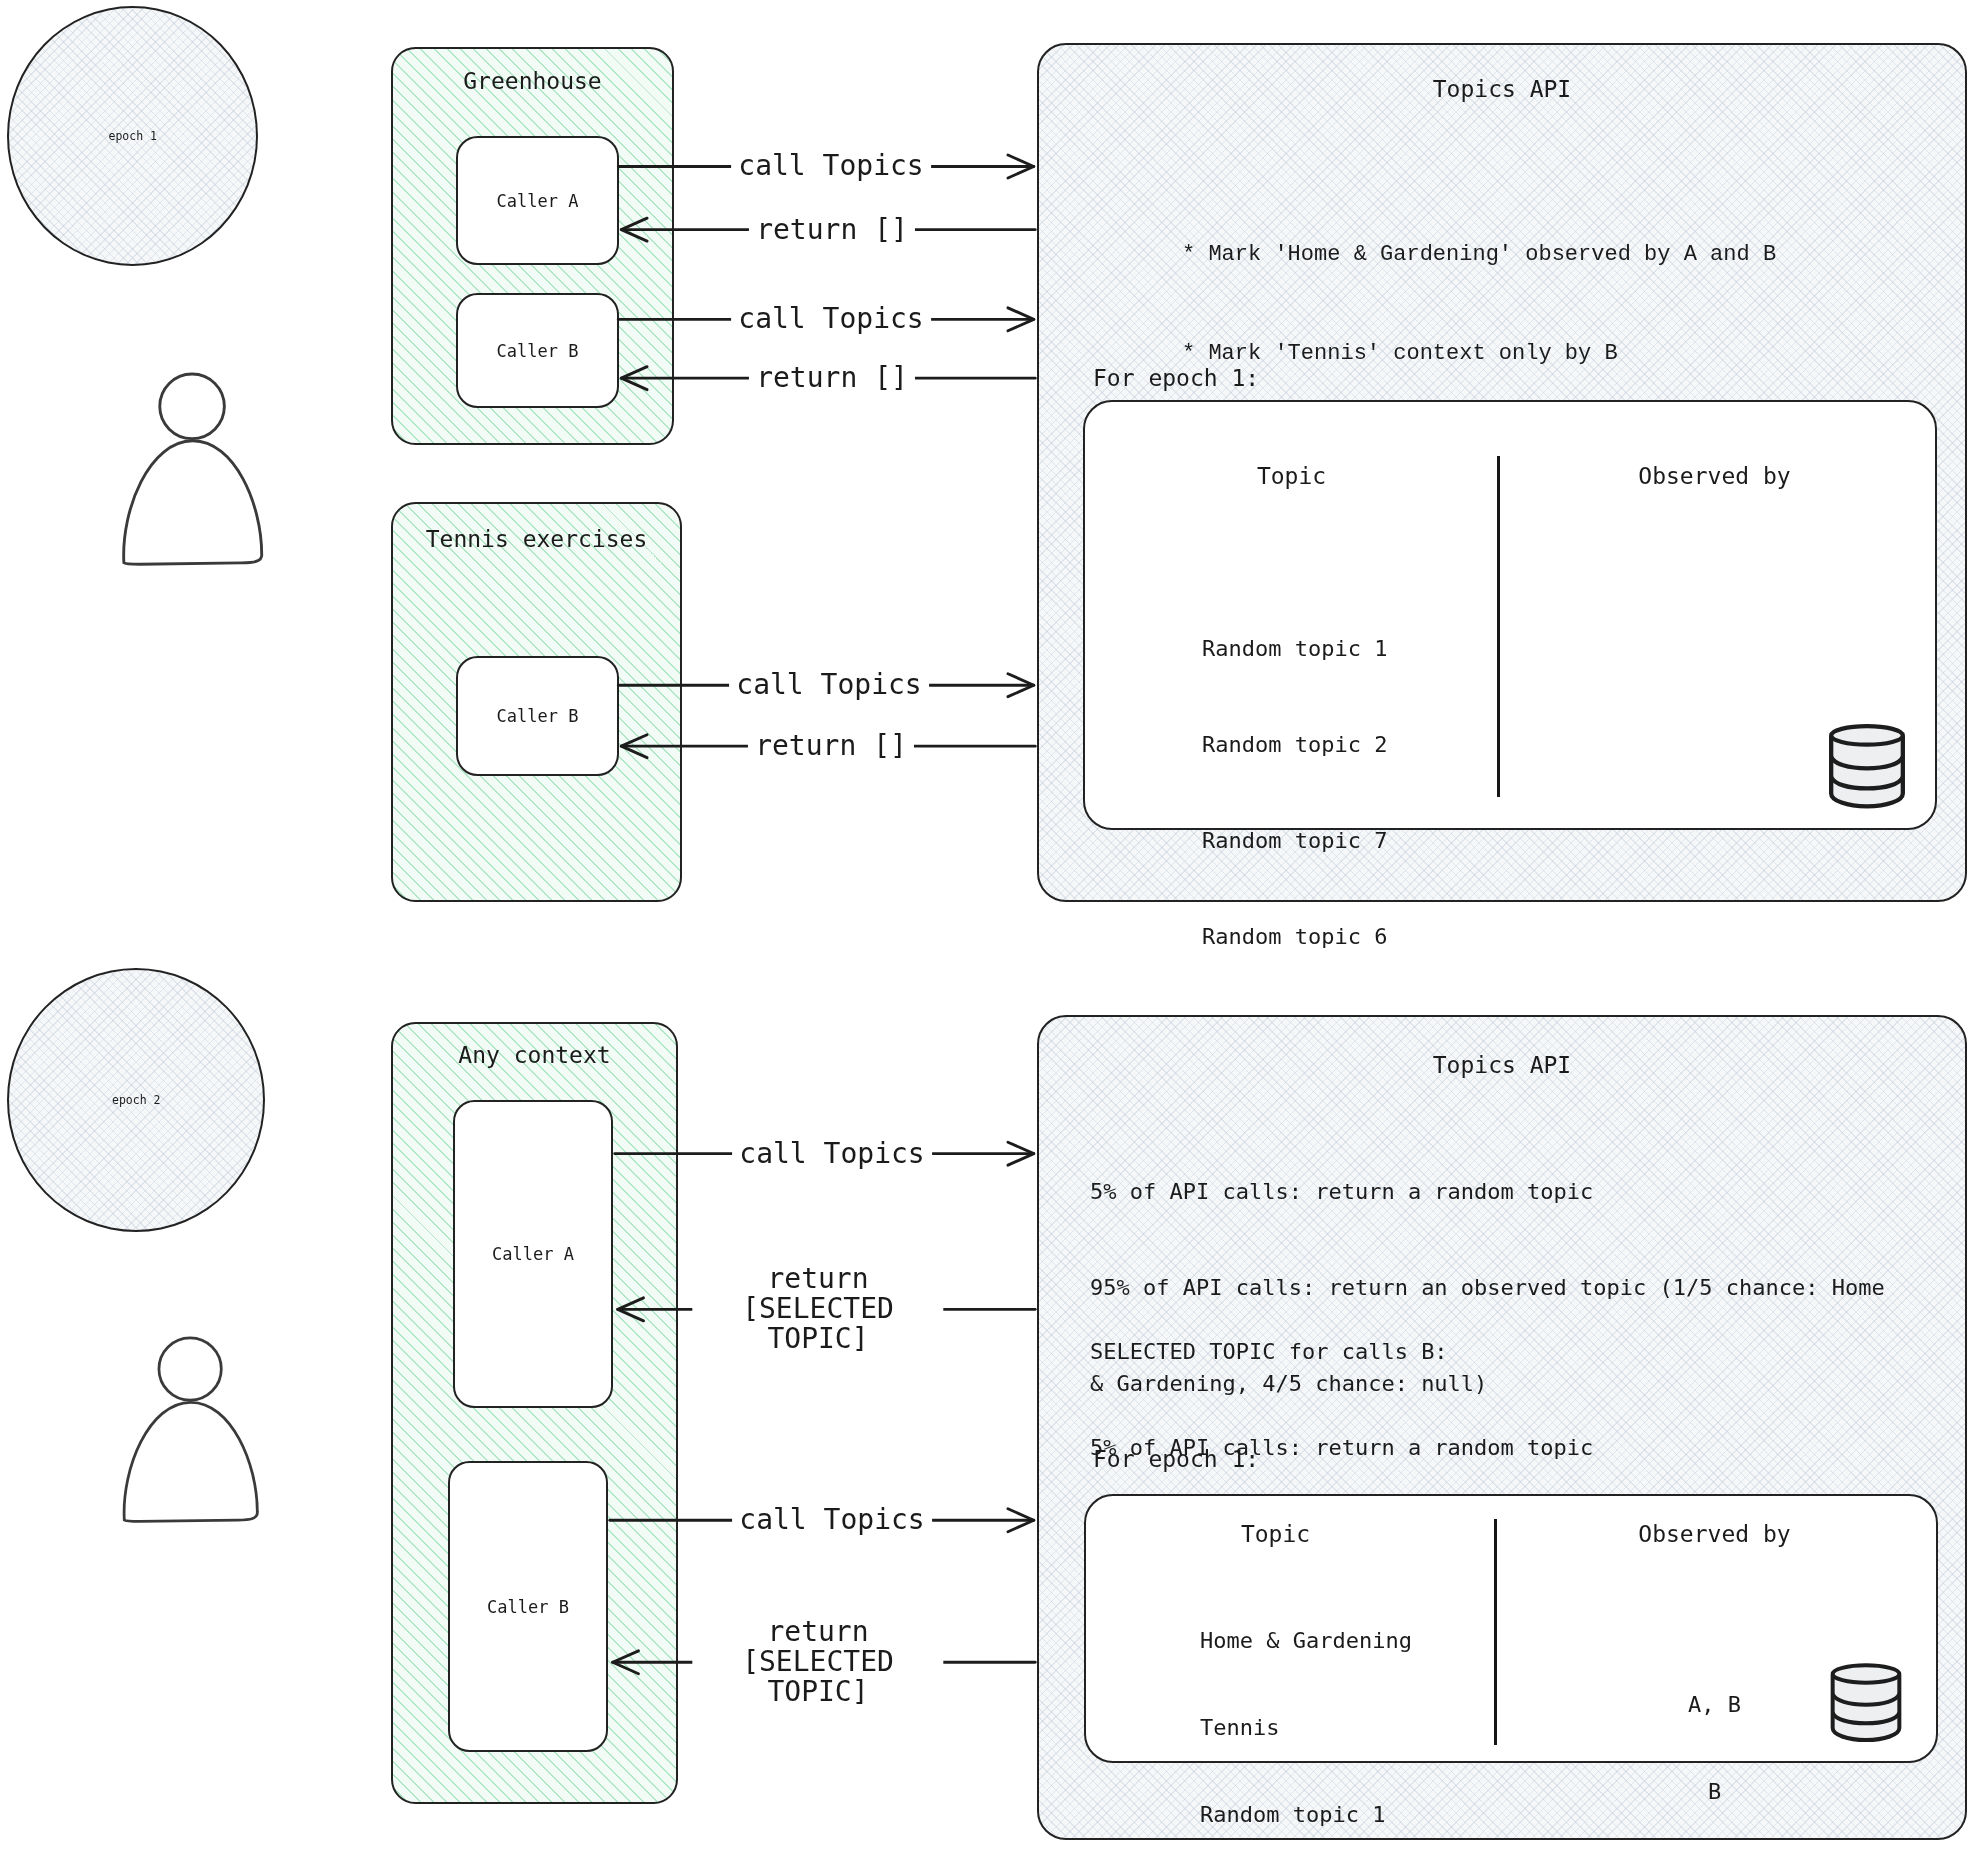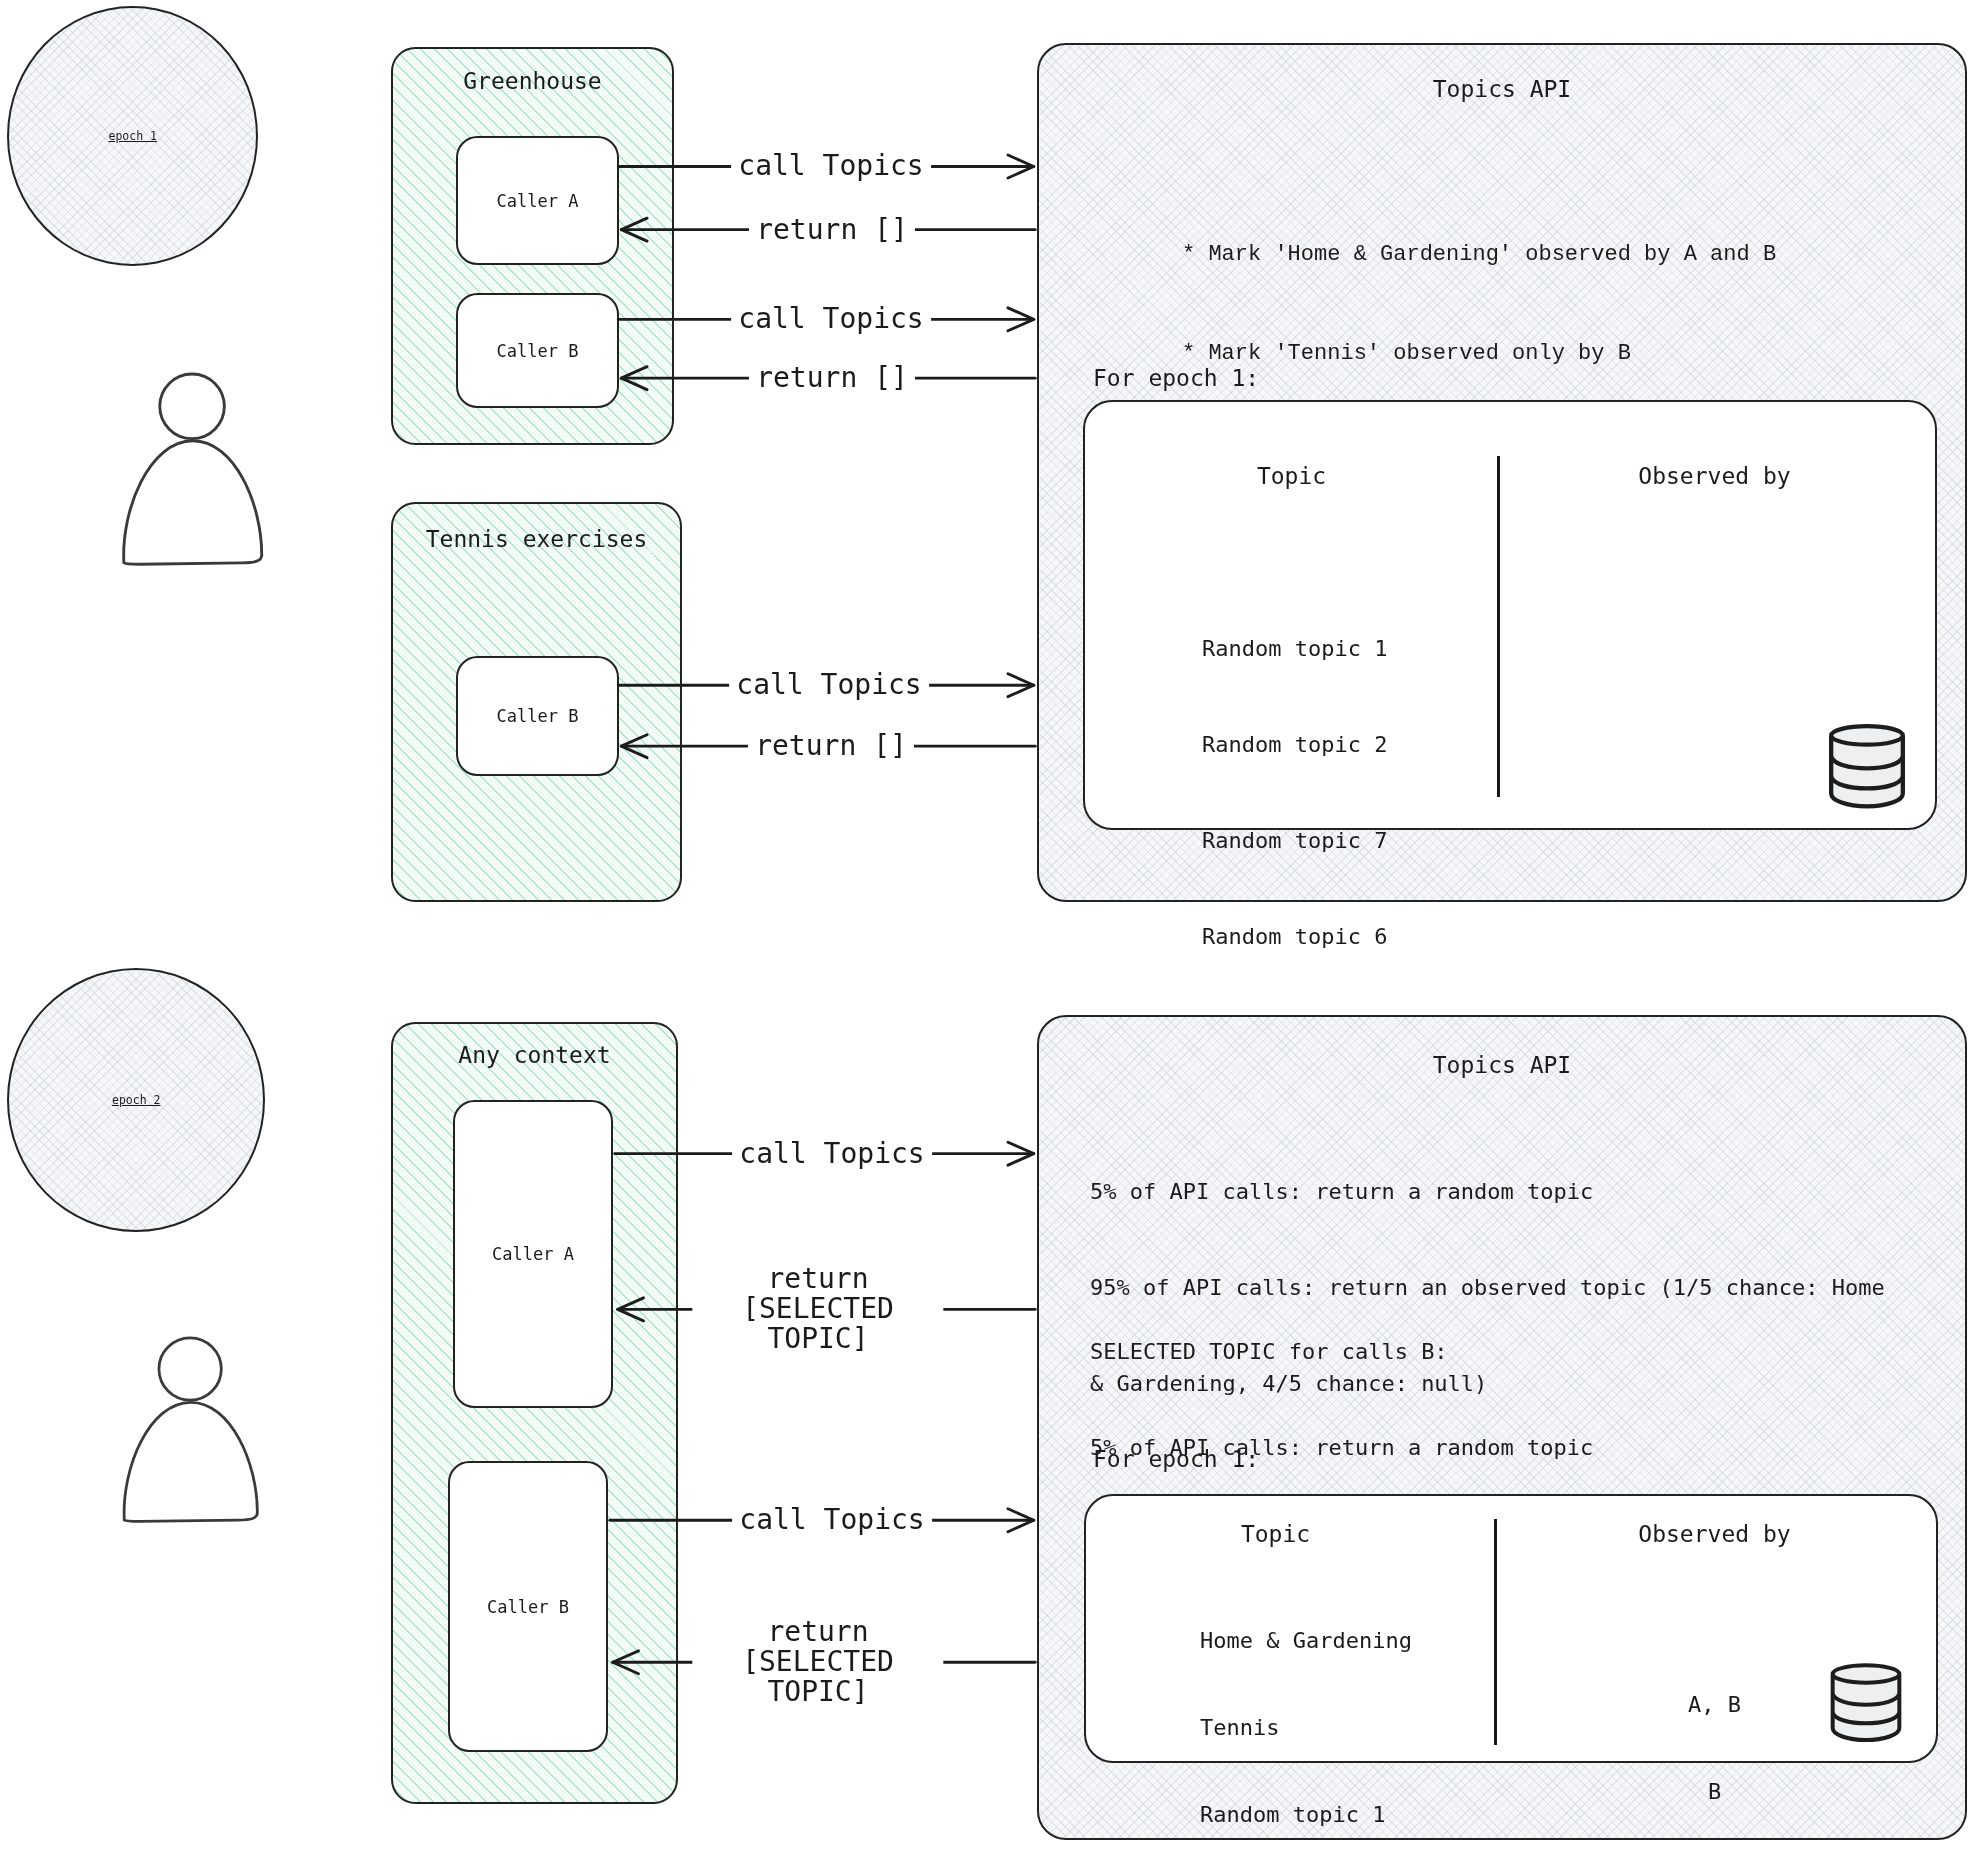--- a/index.html
+++ b/index.html
@@ -21,21 +21,21 @@
   }
   .hatch-gray{
     background-color:#f5f7f9;
     background-image:
       repeating-linear-gradient(45deg, rgba(176,190,205,0.30) 0px, rgba(176,190,205,0.30) 1.1px, transparent 1.1px, transparent 6.5px),
       repeating-linear-gradient(-45deg, rgba(176,190,205,0.30) 0px, rgba(176,190,205,0.30) 1.1px, transparent 1.1px, transparent 6.5px);
   }
   .sketch-box{border:2.9px solid #222;border-radius:24.4px;box-sizing:border-box;}
   .inner-white{background:#ffffff;border:2.9px solid #222;border-radius:21.5px;box-sizing:border-box;}
   .ellipse{border:2.9px solid #222;border-radius:50%;box-sizing:border-box;
-    display:flex;align-items:center;justify-content:center;text-decoration:underline;}
+    display:flex;align-items:center;justify-content:center;}
   
   .t31{font-size:22px;line-height:32px;white-space:pre;}
   .box-title{font-size:23px;text-align:center;white-space:pre;}
   .center-label{display:flex;align-items:center;justify-content:center;font-size:17px;}
   .arrow-label{
     position:absolute;transform:translate(-50%,-50%);
     background:#ffffff;padding:1.4px 7.2px;
     font-size:28px;line-height:30px;text-align:center;white-space:nowrap;
   }
   .arrow-label.wrap{white-space:normal;width:237px;}
@@ -85,21 +85,21 @@
 
   <div class="abs inner-white center-label" style="left:456px;top:656px;width:163px;height:120px;">
     <span>Caller B</span>
   </div>
 
   <div class="abs sketch-box hatch-gray" style="left:1037px;top:43px;width:930px;height:859px;border-radius:29px;"></div>
   <div class="abs box-title" style="left:1037px;top:76px;width:930px;">Topics API</div>
 
   <div class="abs t31" style="left:1182px;top:172px;line-height:33px;font-family:Liberation Mono, monospace;">
     <div>* Mark 'Home &amp; Gardening' observed by A and B</div>
-    <div>* Mark 'Tennis' observed only by B</div>
+    <div>* Mark 'Tennis' context only by B</div>
   </div>
 
   <div class="abs t31" style="left:1093px;top:362px;font-size:23px;">For epoch 1:</div>
 
   <div class="abs inner-white" style="left:1083px;top:400px;width:854px;height:430px;border-radius:29px;"></div>
   <div class="abs col-header" style="left:1184px;top:463px;width:215px;">Topic</div>
   <div class="abs col-header" style="left:1607px;top:463px;width:215px;">Observed by</div>
   <div class="abs divider-v" style="left:1497px;top:456px;height:341px;"></div>
 
   <div class="abs rows rows-1" style="left:1202px;top:569px;">

